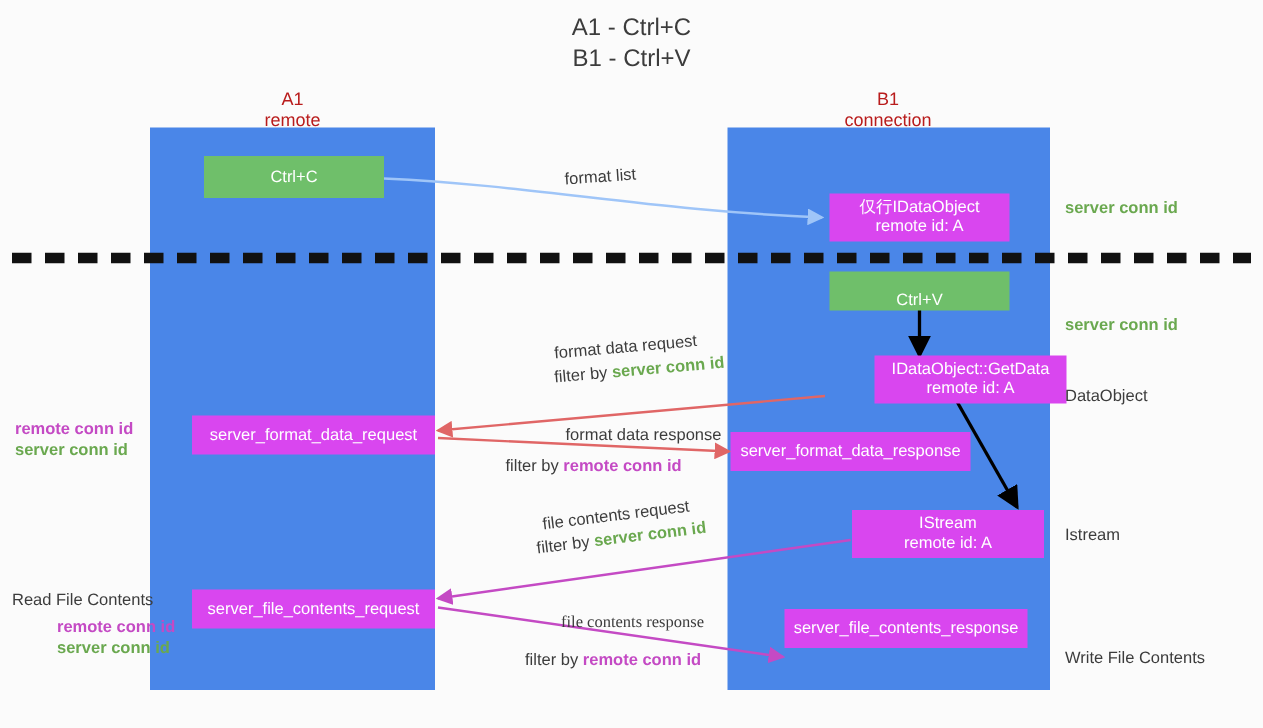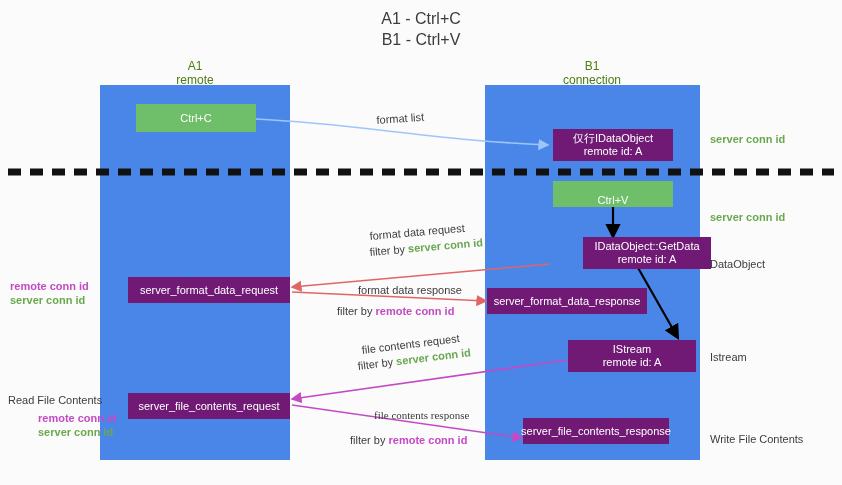--- a/index.html
+++ b/index.html
@@ -16,39 +16,39 @@
 
   
   #title{
     left:0;top:8px;width:842px;text-align:center;
     font-size:16px;color:#3c3c3c;line-height:21px;
   }
   #title div{white-space:pre;}
 
   
   .col-head{
-    text-align:center;font-size:12px;color:#4d7c0f;line-height:14px;
+    text-align:center;font-size:12px;color:#b91c1c;line-height:14px;
   }
   .col-head .ttl{display:block;}
   .col-head .sub{display:block;}
 
   
   .lane{background:#4a86e8;}
   #lane-a1{left:100px;top:85px;width:190px;height:375px;}
   #lane-b1{left:485px;top:85px;width:215px;height:375px;}
 
   
   .node{
     position:absolute;
     display:flex;flex-direction:column;align-items:center;justify-content:center;
     color:#ffffff;font-size:11px;line-height:13px;text-align:center;
     box-sizing:border-box;
   }
   .node.green{background:#6aa84f;background:#6fbf6a;}
-  .node.orange{background:#701a75;}
+  .node.orange{background:#d946ef;}
   .node .l2{font-size:11px;}
 
   
   .edge-label{
     position:absolute;font-size:11px;color:#3c3c3c;line-height:15px;white-space:nowrap;
   }
   .edge-label.rot{transform-origin:left top;}
   .server{color:#6aa84f;font-weight:bold;}
   .remote{color:#c44ac4;font-weight:bold;}
 
@@ -141,37 +141,37 @@
 
   <div class="node orange" style="left:568px;top:340px;width:128px;height:32px;">
     <div class="l1">IStream</div>
     <div class="l2">remote id: A</div>
   </div>
 
   <div class="node orange" style="left:128px;top:393px;width:162px;height:26px;">
     <div class="l1">server_file_contents_request</div>
   </div>
 
-  <div class="node orange" style="left:523px;top:418px;width:146px;height:26px;">
+  <div class="node orange" style="left:523px;top:406px;width:162px;height:26px;">
     <div class="l1">server_file_contents_response</div>
   </div>
 
   <div class="edge-label rot" style="left:376px;top:113px;transform:rotate(-4deg);">
     <span>format list</span>
   </div>
 
   <div class="edge-label rot" style="left:369px;top:229px;transform:rotate(-5deg);">
     <span>format data request</span>
   </div>
   <div class="edge-label rot" style="left:369px;top:245px;transform:rotate(-5deg);">
     <span>filter by</span>
     <span class="server">server conn id</span>
   </div>
 
-  <div class="edge-label" style="left:358px;top:283px;text-align:right;">
+  <div class="edge-label" style="left:377px;top:283px;text-align:right;">
     <span>format data response</span>
   </div>
   <div class="edge-label" style="left:337px;top:304px;">
     <span>filter by</span>
     <span class="remote">remote conn id</span>
   </div>
 
   <div class="edge-label rot" style="left:361px;top:343px;transform:rotate(-7deg);">
     <span>file contents request</span>
   </div>

